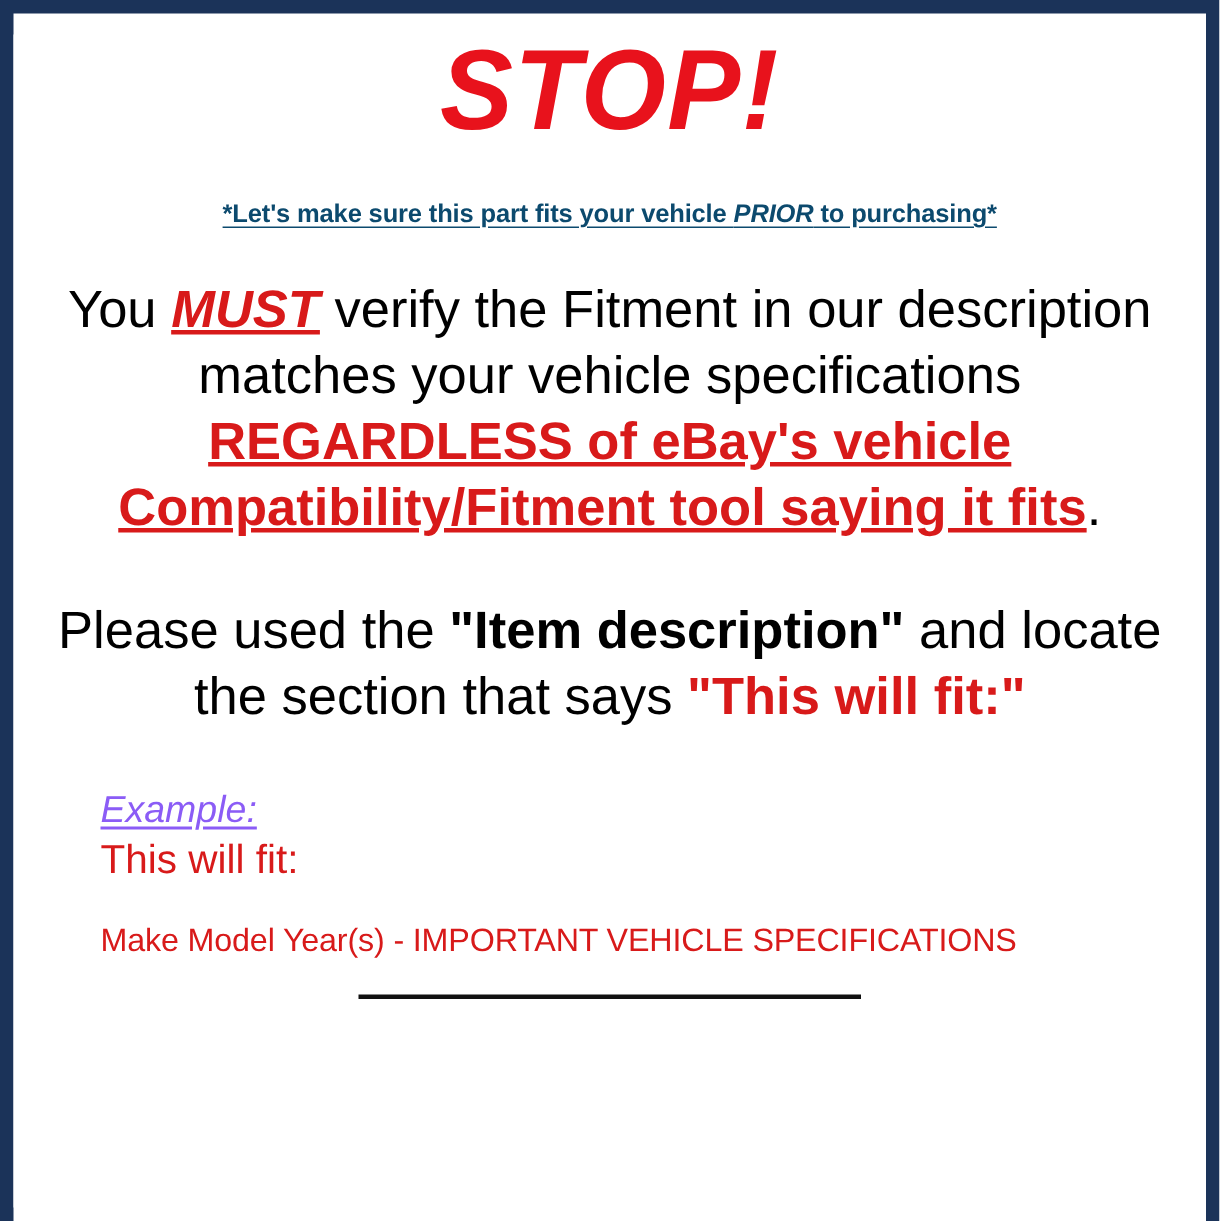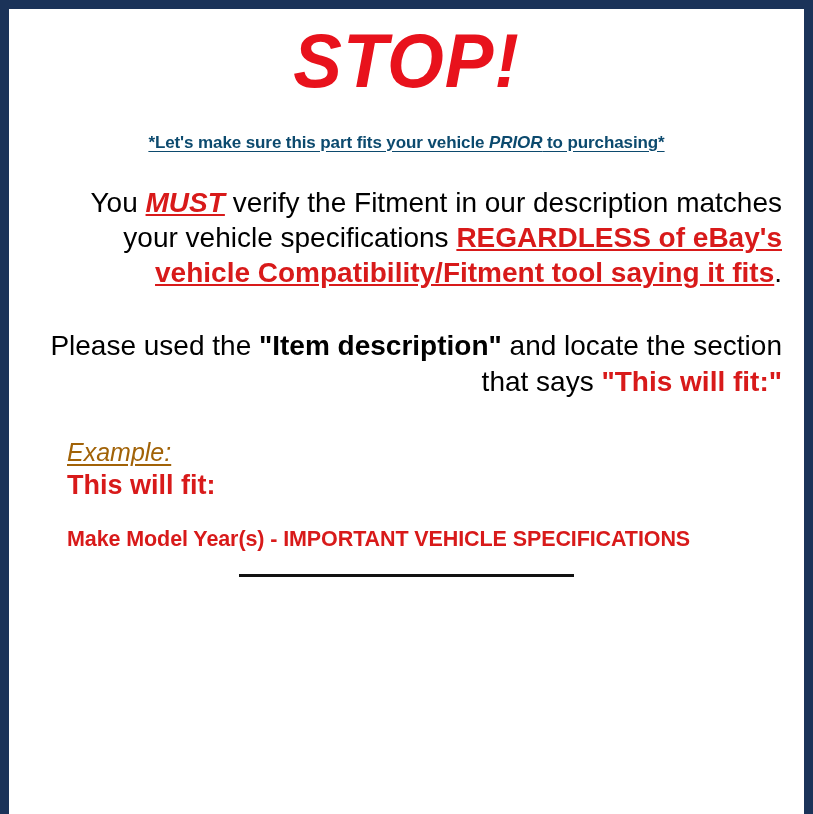--- a/index.html
+++ b/index.html
@@ -55,26 +55,26 @@
     text-underline-offset: 3px;
     margin: 35px 0 0 0;
     line-height: 1.1;
     white-space: nowrap;
     letter-spacing: -0.1px;
   }
   #subheading .ital { font-style: italic; }
 
   
   .body-para {
-    font-size: 28px;
+    font-size: 35px;
     color: #000000;
     line-height: 1.26;
     margin: 0;
     padding: 0 12px;
-    text-align: right;
+    text-align: center;
   }
   #para-must { margin-top: 32px; }
   #para-view { margin-top: 38px; }
   #para-confirm { margin-top: 28px; }
   #para-vin { margin-top: 40px; }
 
   .b { font-weight: bold; }
   .redb { color: #d81a1a; font-weight: bold; }
   .redbiu {
     color: #d81a1a;
@@ -92,35 +92,35 @@
 
   
   #example-block {
     margin-top: 40px;
     padding-left: 48px;
     text-align: left;
   }
   #example-label {
     font-size: 25px;
     font-style: italic;
-    color: #a16207;
+    color: #8b5cf6;
     text-decoration: underline;
     text-underline-offset: 3px;
     line-height: 1.1;
   }
   #example-fit {
     font-size: 27px;
-    font-weight: bold;
+    font-weight: normal;
     color: #d81a1a;
     line-height: 1.15;
     margin-top: 3px;
   }
   #example-spec {
     font-size: 21.5px;
-    font-weight: bold;
+    font-weight: normal;
     color: #d81a1a;
     line-height: 1.2;
     margin-top: 26px;
     letter-spacing: -0.1px;
   }
 
   
   #separator-wrap {
     margin-top: 22px;
     height: 10px;

